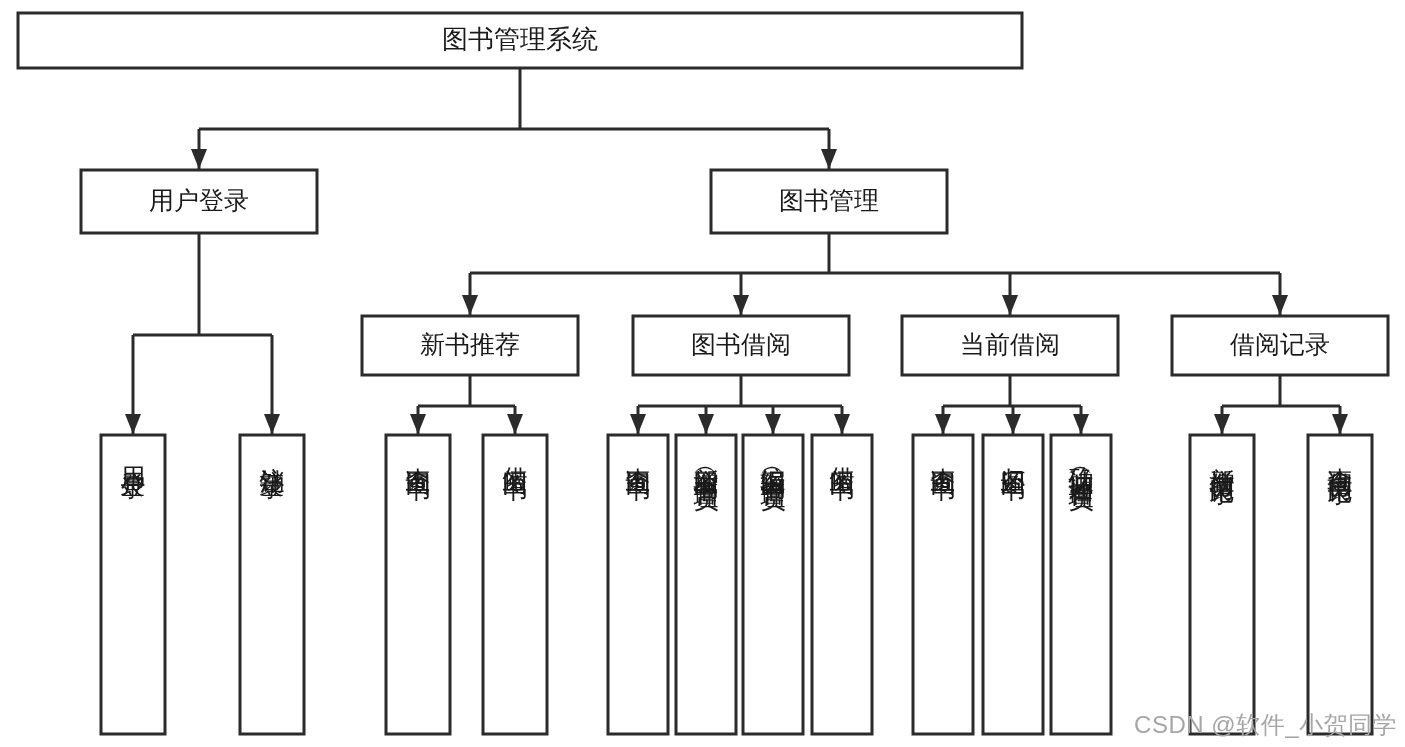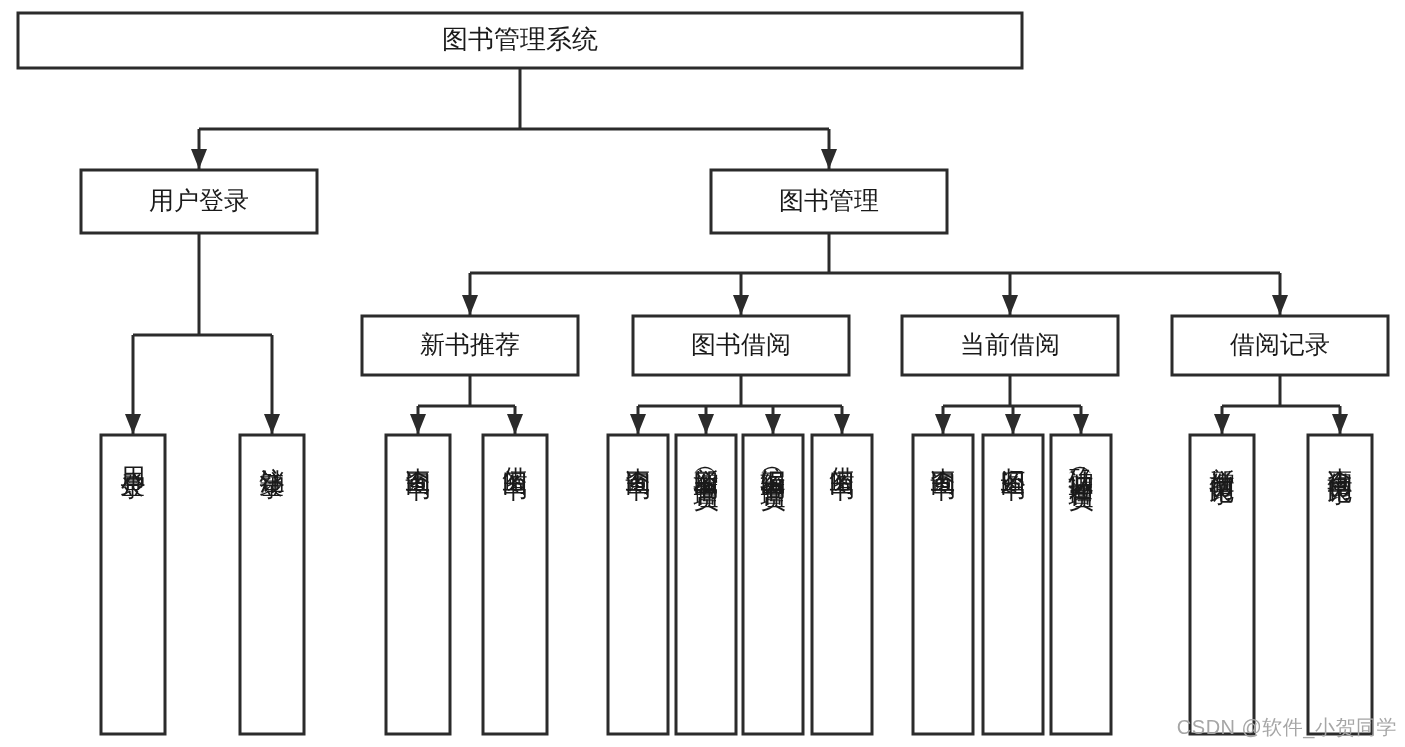--- a/index.html
+++ b/index.html
@@ -68,21 +68,21 @@
     line-height: 1.08;
     letter-spacing: 3px;
     color: #1a1a1a;
     white-space: nowrap;
   }
   .watermark {
     position: absolute;
     right: 8px;
     bottom: 6px;
     font-family: "Liberation Sans", "DejaVu Sans", sans-serif;
-    font-size: 20px;
+    font-size: 24px;
     color: #a6a6a6;
     letter-spacing: 0.5px;
     user-select: none;
     margin-left: 31px;
   }
 </style>
 </head>
 <body>
 
 <div id="diagram-root">

